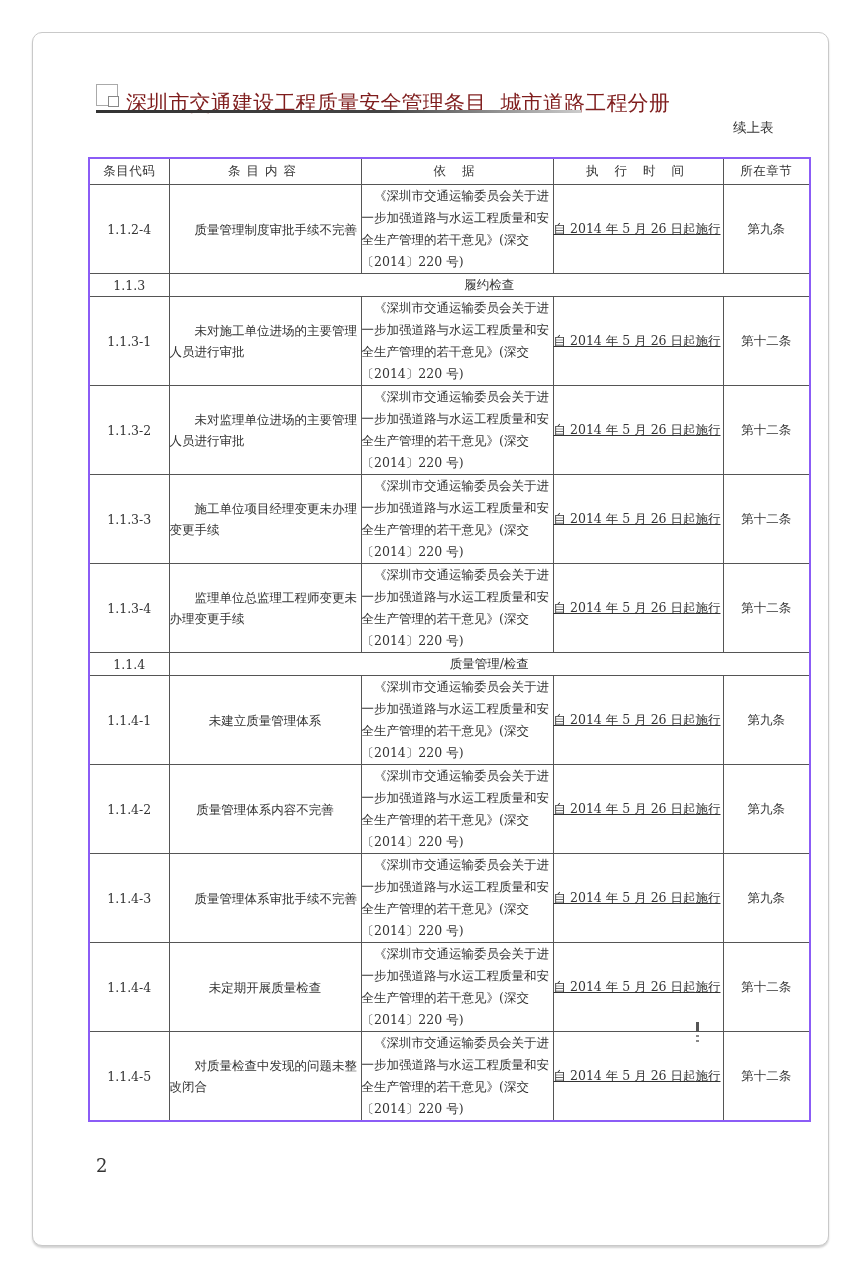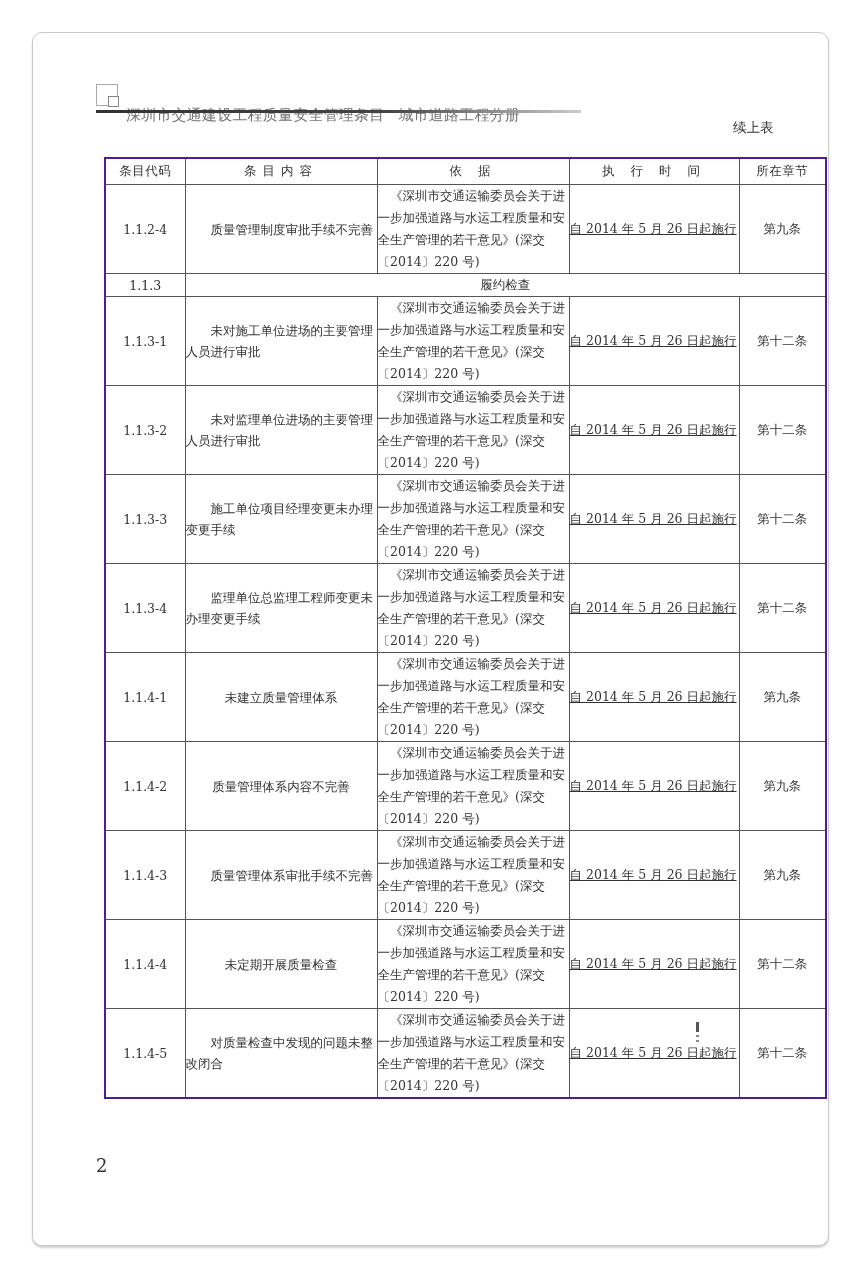--- a/index.html
+++ b/index.html
@@ -12,35 +12,35 @@
     border:1px solid #c9c9c9; border-radius:10px; background:#fff;
     box-shadow: 0 2px 2px rgba(0,0,0,0.18);
   }
   .header {
     position:absolute; left:96px; top:84px; width:500px; height:30px;
   }
   .header-icon { position:absolute; left:0; top:0; width:30px; height:30px; }
   .header-icon .big { position:absolute; left:0; top:0; width:20px; height:20px; border:1px solid #aaa; background:#fff; }
   .header-icon .small { position:absolute; left:12px; top:12px; width:9px; height:9px; border:1px solid #888; background:#fff; }
   .header-title {
-    position:absolute; left:30px; top:22px; font-family:"DejaVu Sans","Liberation Sans",sans-serif;
-    font-size:15px; letter-spacing:0.2px; color:#737373; white-space:nowrap;
+    position:absolute; left:30px; top:5px; font-family:"DejaVu Sans","Liberation Sans",sans-serif;
+    font-size:21px; letter-spacing:0.2px; color:#7f1d1d; white-space:nowrap;
   }
   .header-title .sub { margin-left:14px; }
   .header-rule {
     position:absolute; left:96px; top:110px; width:485px; height:3px;
     background: linear-gradient(to right, #333 0%, #444 60%, #ccc 100%);
   }
   .cont-label {
     position:absolute; left:733px; top:119px; font-size:13.5px; color:#333;
   }
   table.main {
-    position:absolute; left:104px; top:157px; width:721px;
+    position:absolute; left:88px; top:157px; width:721px;
     border-collapse:collapse; table-layout:fixed;
-    border:2px solid #4c1d95;
+    border:2px solid #8b5cf6;
   }
   table.main td, table.main th {
     border:1px solid #555; font-weight:normal; color:#333;
     font-size:12.5px; padding:0;
   }
   th { height:25px; letter-spacing:0.5px; }
   th.spaced { letter-spacing:6px; }
   td.code { text-align:center; font-size:12px;margin-top:28px; }
   td.content { text-align:left; padding:0 6px 0 6px; line-height:21px; }
   td.content .t { text-indent:2em; display:block; }
@@ -143,20 +143,24 @@
       <td class="code">1.1.3-4</td>
       <td class="content">
           <span class="t">监理单位总监理工程师变更未办理变更手续</span>
         </td>
       <td class="basis">
           <span class="t">《深圳市交通运输委员会关于进一步加强道路与水运工程质量和安全生产管理的若干意见》(深交〔2014〕220 号)</span>
         </td>
       <td class="date">自 2014 年 5 月 26 日起施行</td>
       <td class="chapter">第十二条</td>
     </tr>
+    <tr class="section">
+      <td>1.1.4</td>
+      <td colspan="4">质量管理/检查</td>
+    </tr>
     <tr class="row">
       <td class="code">1.1.4-1</td>
       <td class="content center">未建立质量管理体系</td>
       <td class="basis">
           <span class="t">《深圳市交通运输委员会关于进一步加强道路与水运工程质量和安全生产管理的若干意见》(深交〔2014〕220 号)</span>
         </td>
       <td class="date">自 2014 年 5 月 26 日起施行</td>
       <td class="chapter">第九条</td>
     </tr>
     <tr class="row">

